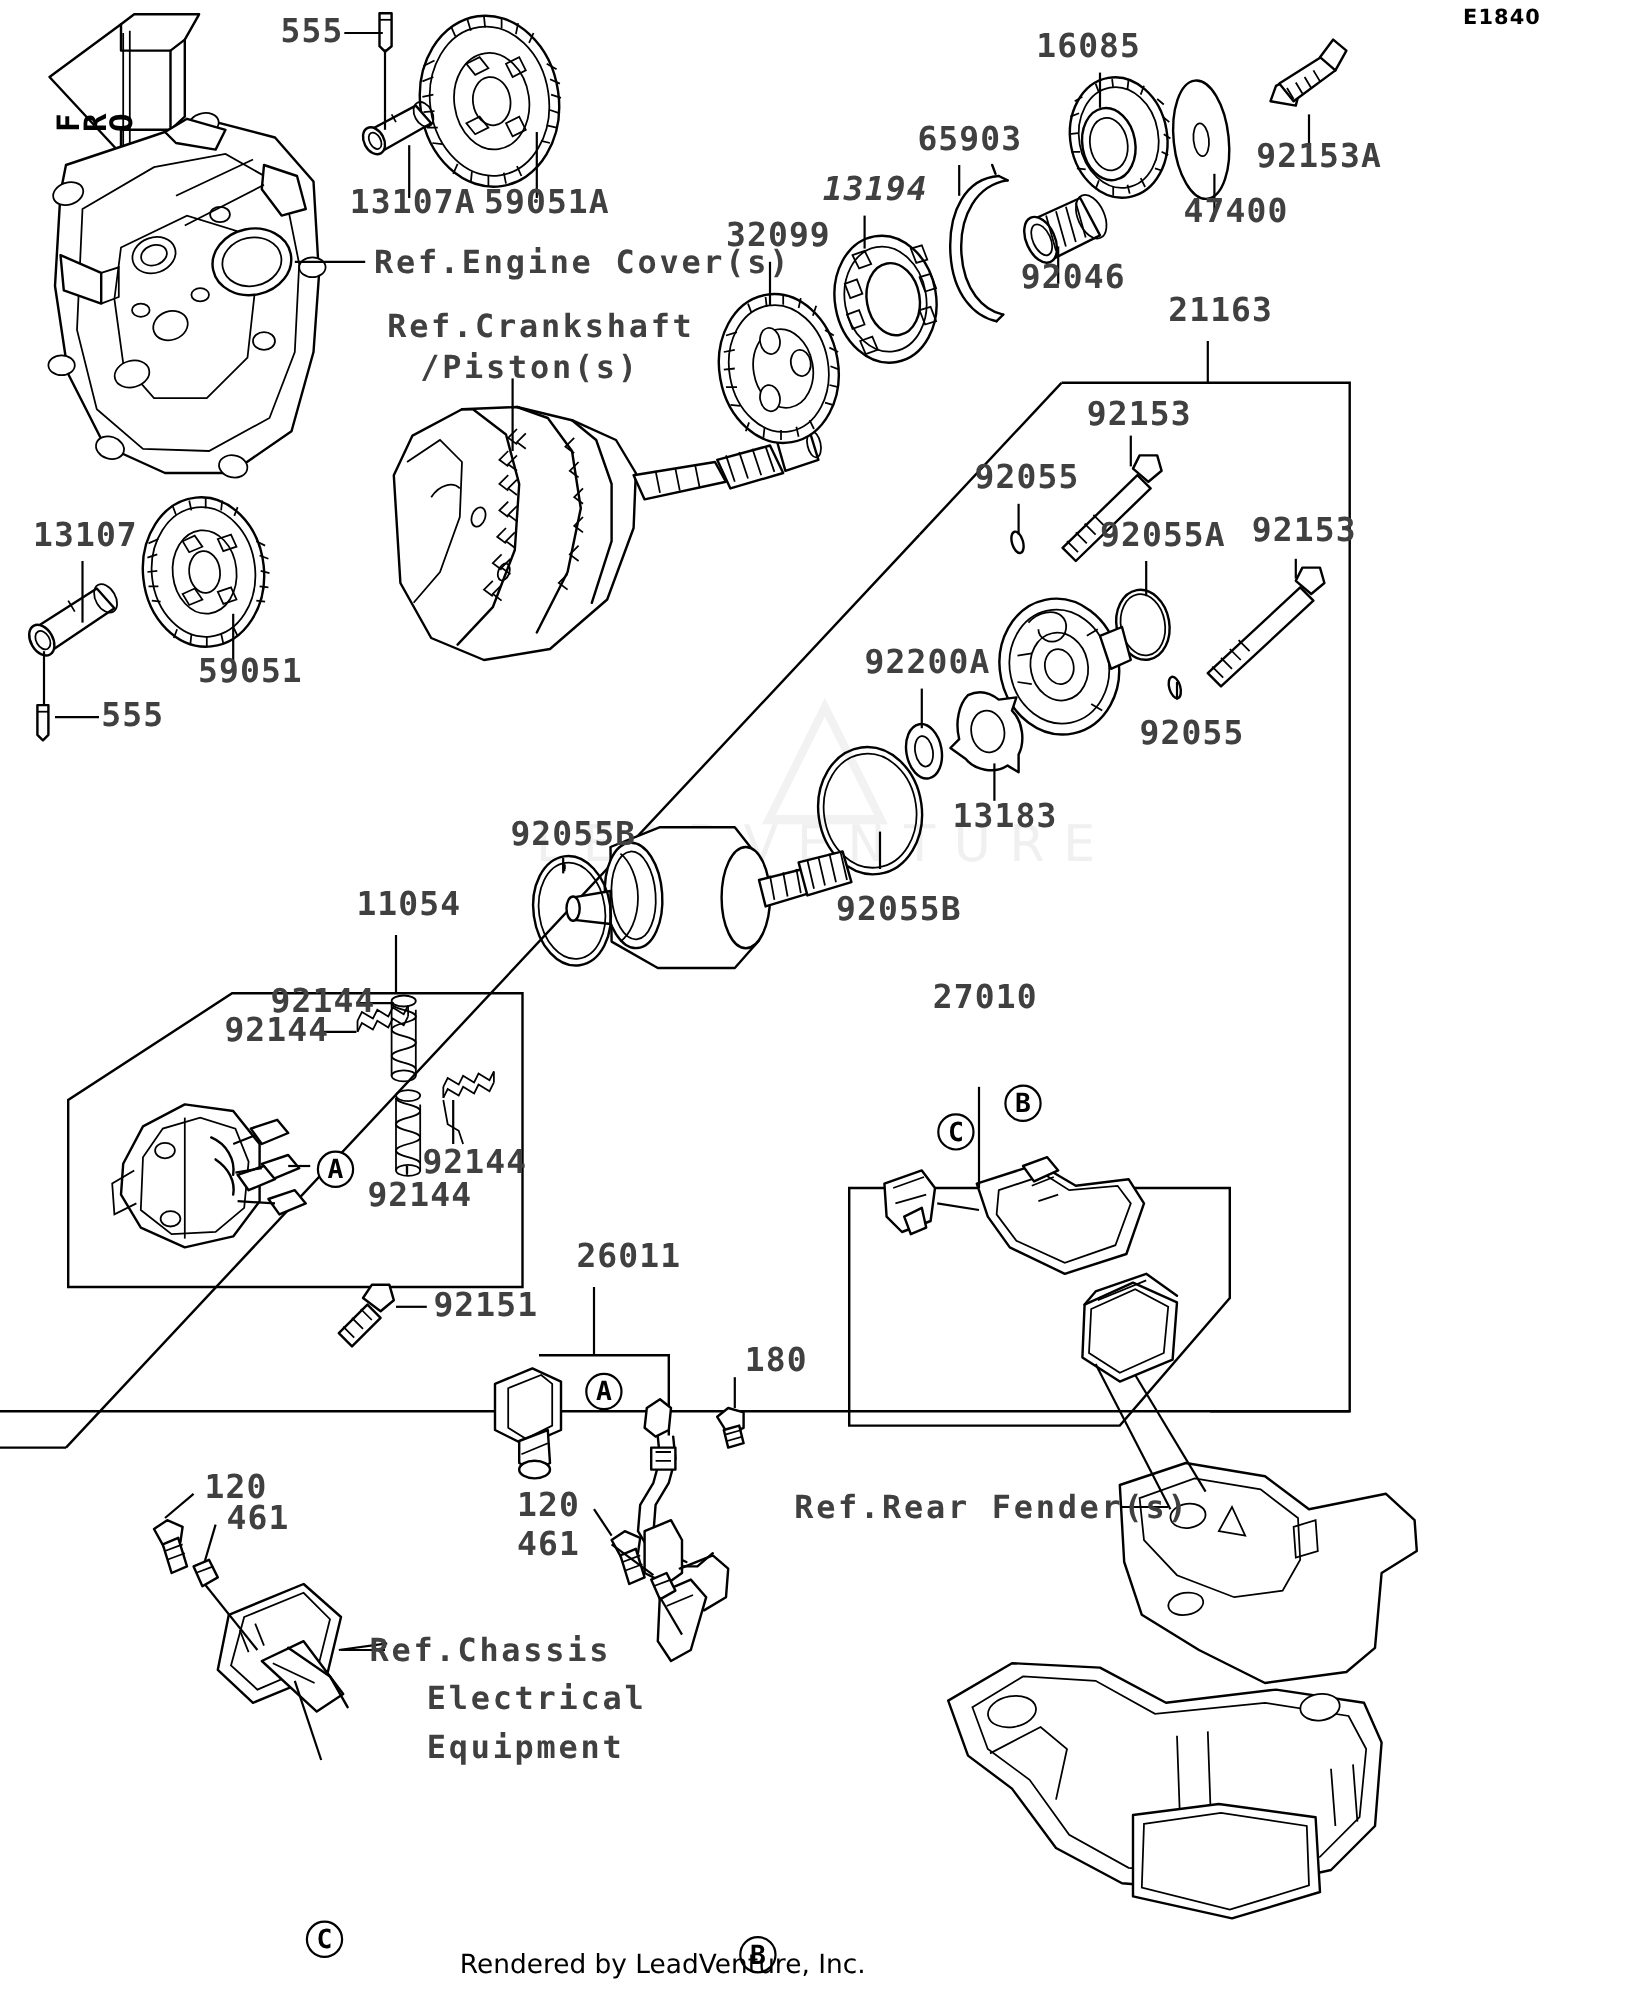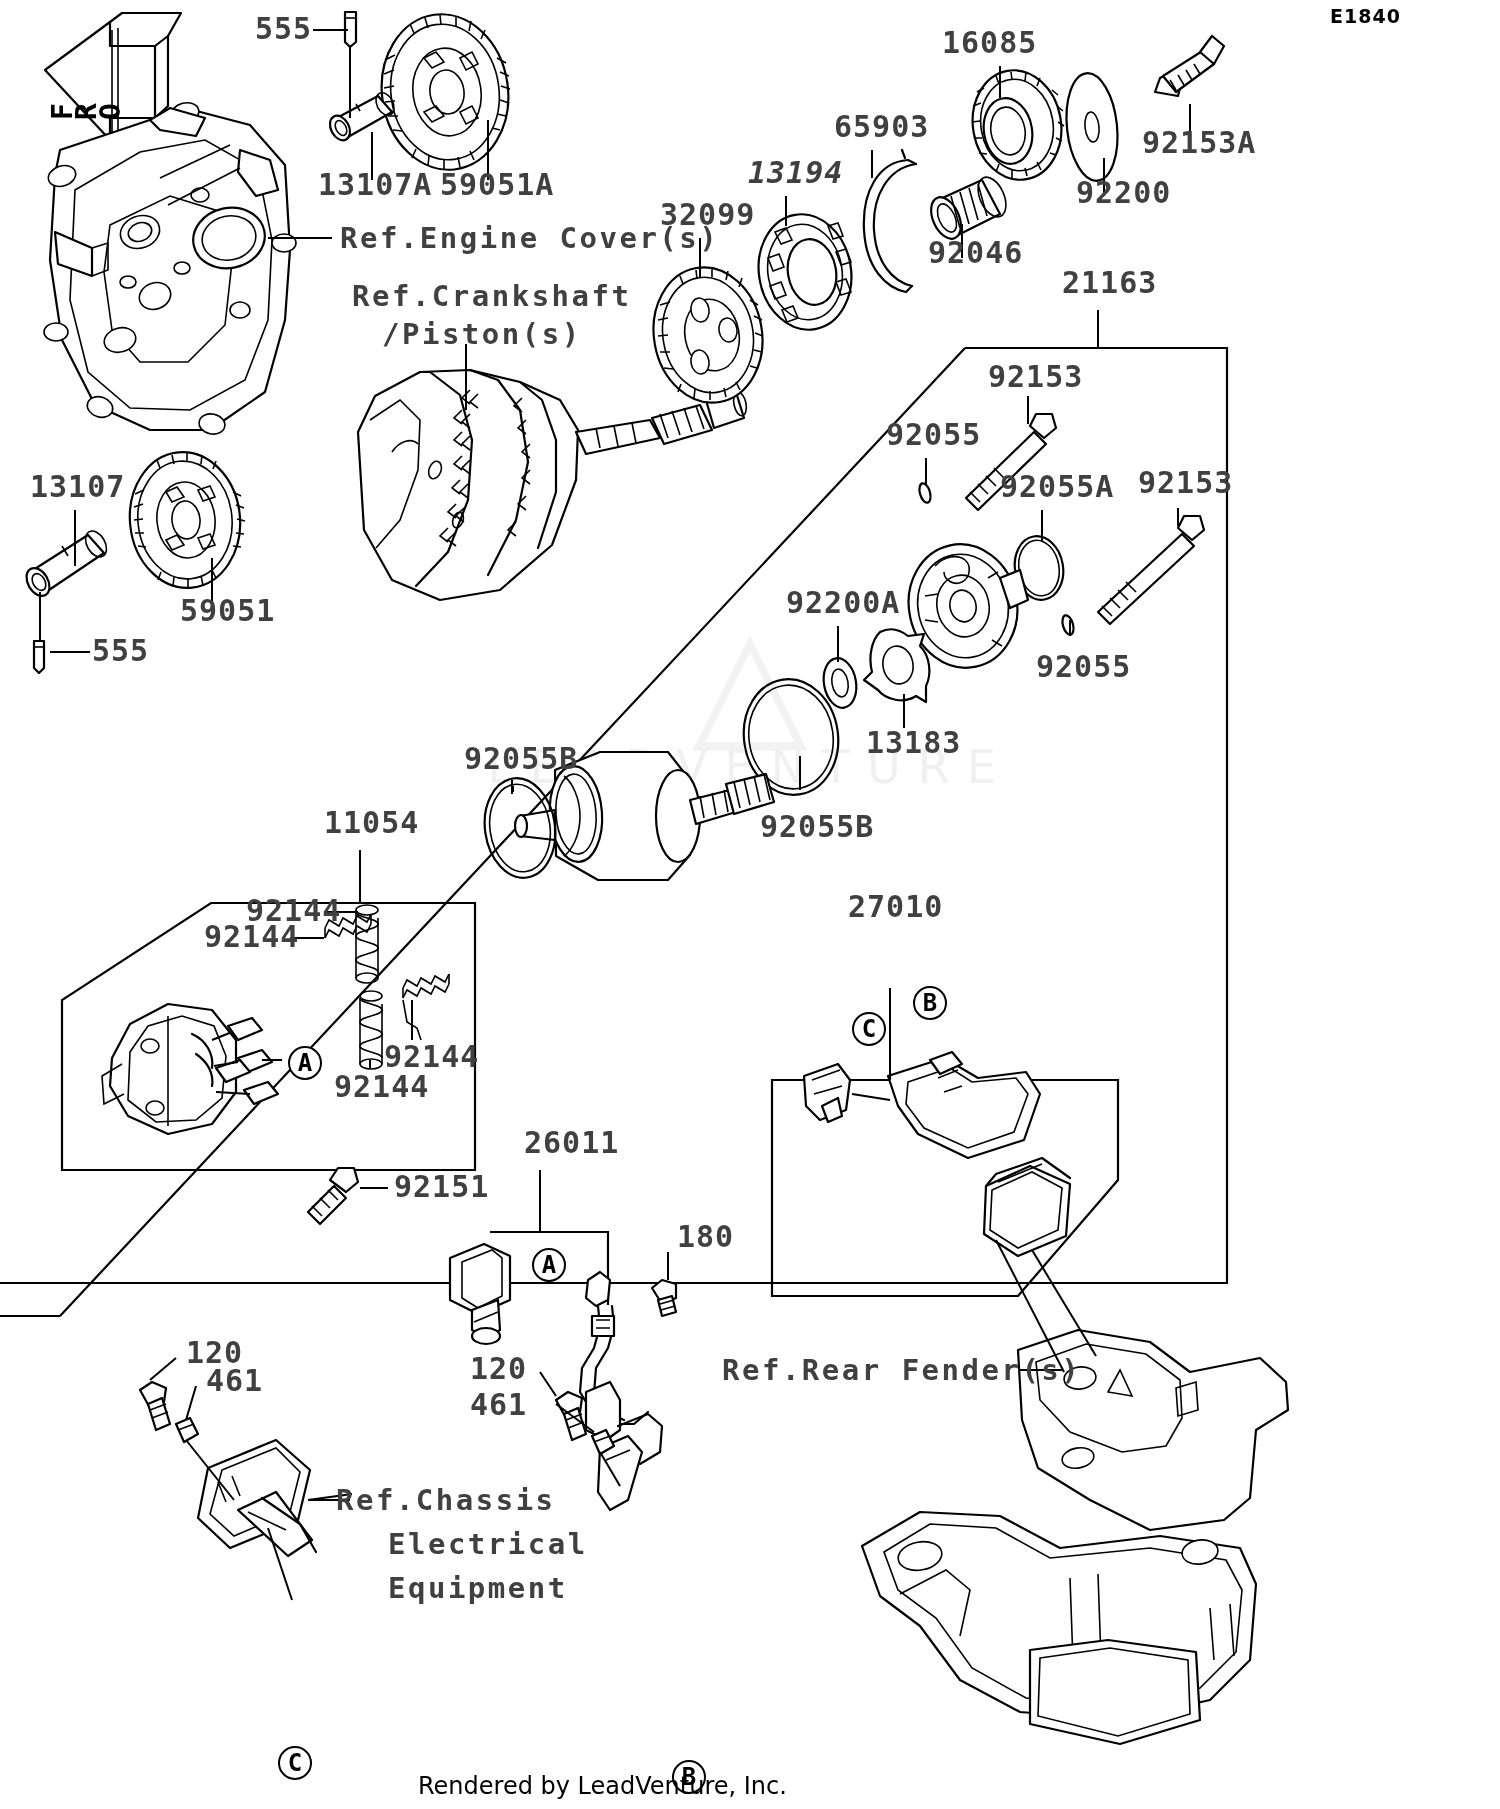--- a/index.html
+++ b/index.html
@@ -700,21 +700,21 @@
   <div class="lbl" style="left:660px; top:200px;">32099</div>
 
   <div class="lbl" style="left:748px; top:158px;font-style:italic;">13194</div>
 
   <div class="lbl" style="left:834px; top:112px;">65903</div>
 
   <div class="lbl" style="left:942px; top:28px;">16085</div>
 
   <div class="lbl" style="left:1142px; top:128px;">92153A</div>
 
-  <div class="lbl" style="left:1076px; top:178px;">92200</div>
+  <div class="lbl" style="left:1076px; top:178px;">47400</div>
 
   <div class="lbl" style="left:928px; top:238px;">92046</div>
 
   <div class="lbl" style="left:1062px; top:268px;">21163</div>
 
   <div class="lbl" style="left:988px; top:362px;">92153</div>
 
   <div class="lbl" style="left:886px; top:420px;">92055</div>
 
   <div class="lbl" style="left:1000px; top:472px;">92055A</div>

